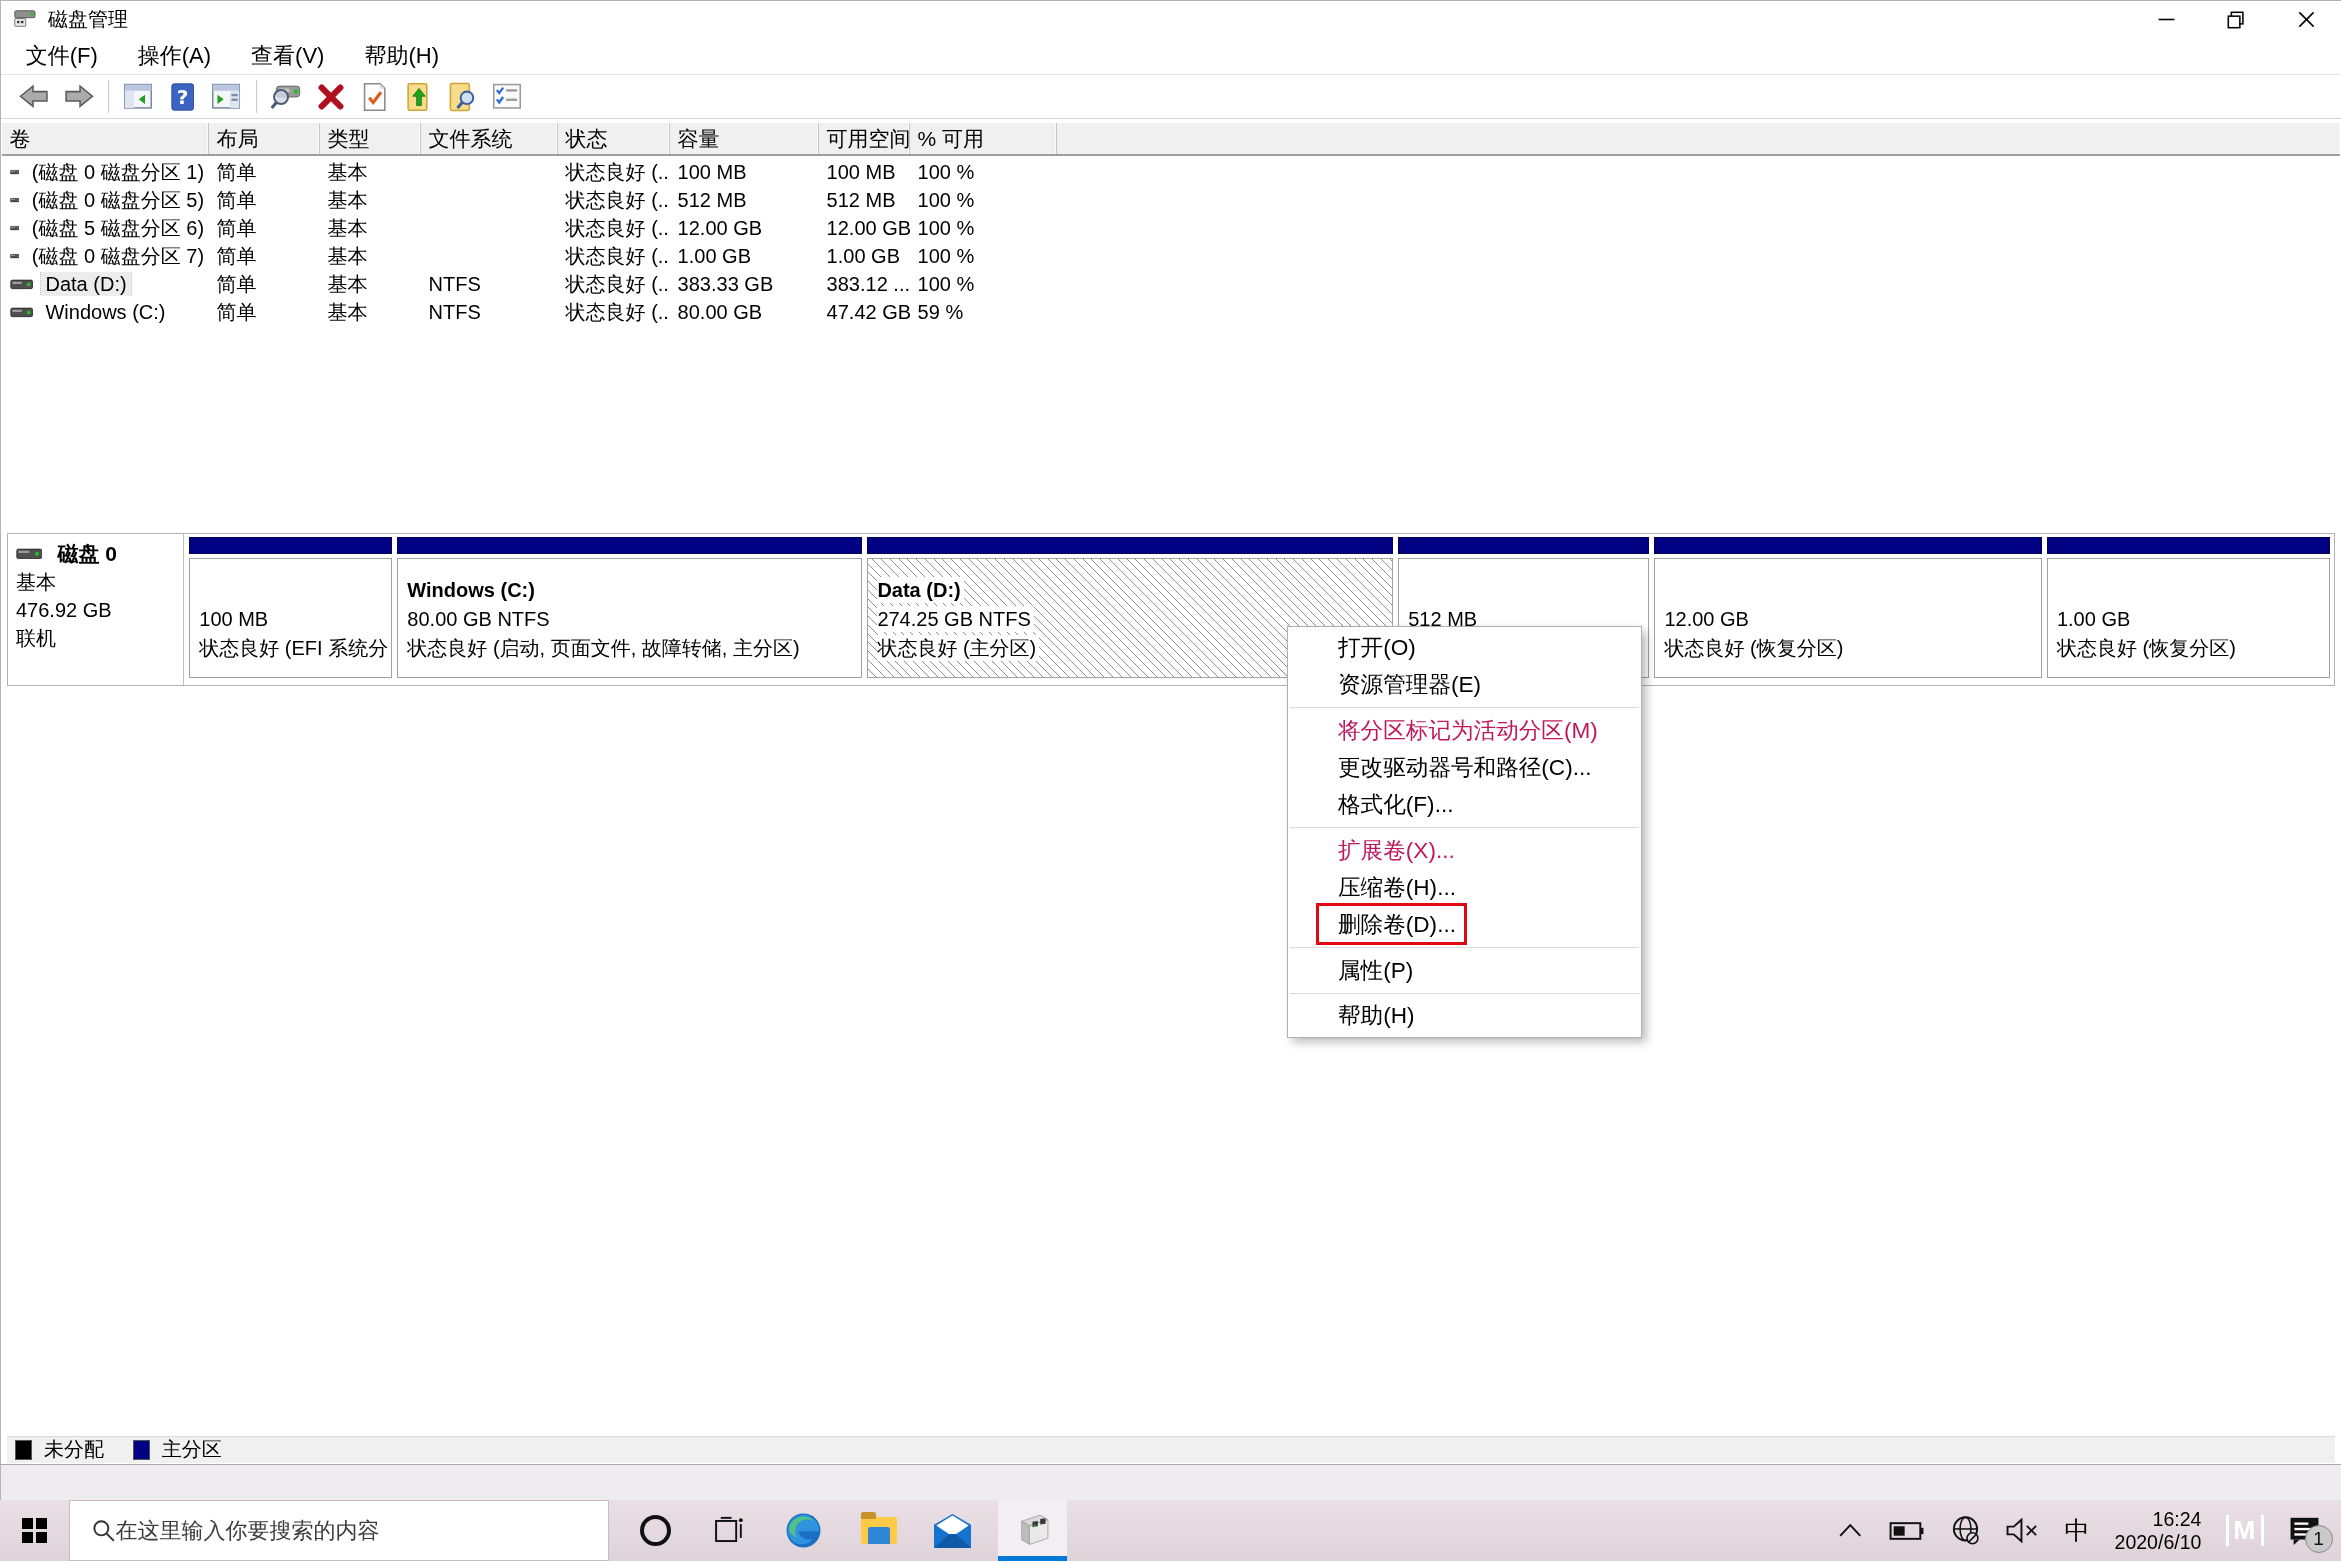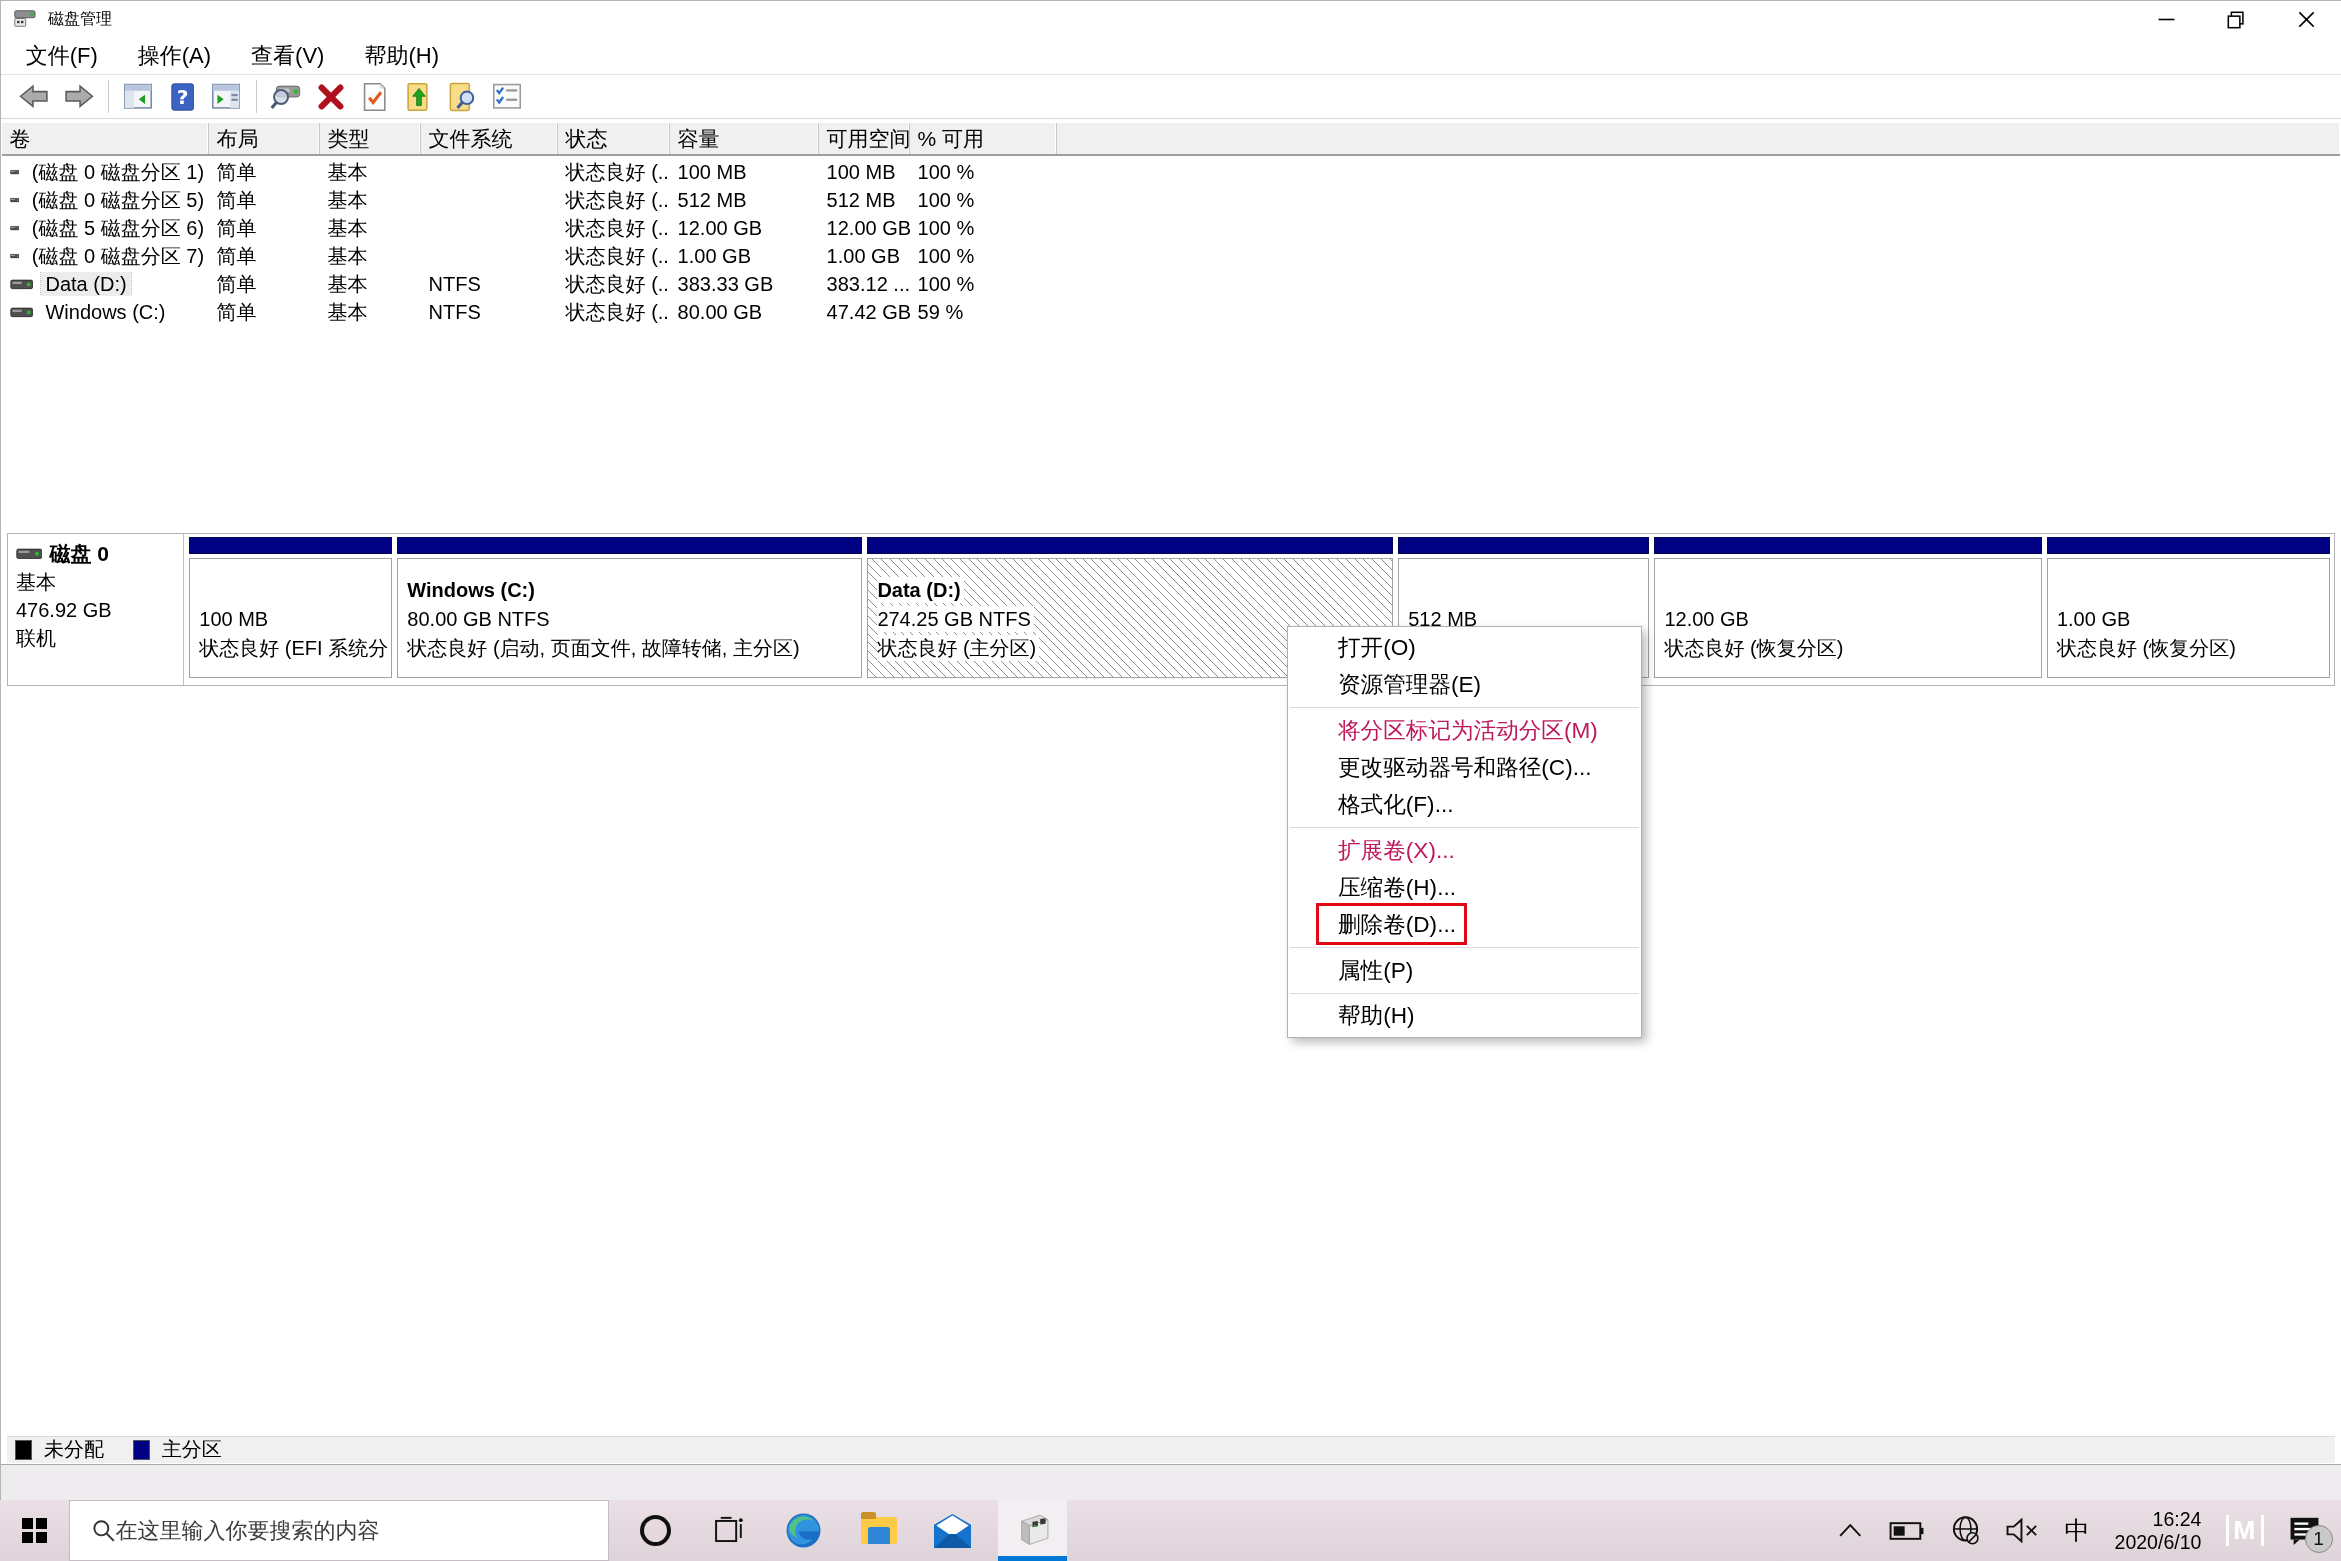--- a/index.html
+++ b/index.html
@@ -9,21 +9,21 @@
     font-family:"Liberation Sans","DejaVu Sans",sans-serif;
     background:#ececec; color:#000;
   }
 
   
   .window { position:absolute; left:0; top:0; width:2342px; height:1500px;
             background:#fff; border:0.8px solid #b5b5b5; }
 
   .titlebar { height:37px; display:flex; align-items:center; background:#fff; }
   .title-icon { margin:0 11px 0 12.5px; }
-  .title-text { font-size:16px; }
+  .title-text { font-size:20px; }
   .win-controls { margin-left:auto; display:flex; height:37px; }
   .win-btn { width:70px; height:37px; display:flex; align-items:center; justify-content:center; font-size:22px; }
 
   .menubar { height:36px; display:flex; align-items:center; padding-left:4.7px; font-size:22px; background:#fff; }
   .menu-item { padding:3.1px 20px; }
 
   .toolbar { height:45px; display:flex; align-items:center; padding-left:11px;
              border-top:0.8px solid #e4e4e4; border-bottom:0.8px solid #d6d6d6; background:#fff; }
   .tbtn { width:44px; height:39px; display:flex; align-items:center; justify-content:center; }
   .tsep { width:0.8px; height:33px; background:#c9c9c9; margin:0 7.8px; }
@@ -42,21 +42,21 @@
   .cell { padding-left:7.8px; overflow:hidden; white-space:nowrap; display:flex; align-items:center; }
   .vol-name { display:flex; align-items:center; gap:7.8px; }
   .vol-name .lbl { padding:0.8px 4.7px; }
   .vrow.selected .lbl { background:#ececec; outline:0.8px dotted #b9b9b9; }
 
   
   .disk-row { position:absolute; top:532px; left:6.2px; width:2328px; height:153px;
               border:0.8px solid #b2b2b2; background:#fff; display:flex; }
   .disk-label { width:176px; border-right:1.6px solid #c3c3c3; padding:6.2px 0 0 7.8px;
                 font-size:20px; line-height:28px; }
-  .disk-title { display:flex; align-items:center; gap:7px; font-weight:bold; font-size:21px; }
+  .disk-title { display:flex; align-items:center; gap:15px; font-weight:bold; font-size:21px; }
   .parts { flex:1; display:flex; gap:4.7px; padding:3.1px 4.7px 7px 4.7px; }
   .part { display:flex; flex-direction:column; flex-basis:0; }
   .pstrip { height:17px; background:#000082; border:0.8px solid #06064a; }
   .pbody { margin-top:3.9px; flex:1; border:1.6px solid #a2a2a2; background:#fff;
            padding:17px 3.1px 0 9.4px; font-size:20px; line-height:29px; overflow:hidden; white-space:nowrap; }
   .pline { height:29px; }
   .pname { font-weight:bold; }
   .part.selected .pbody {
     background-image:repeating-linear-gradient(45deg,#ffffff 0 5.5px,#8f8f8f 5.5px 6.2px);
   }

